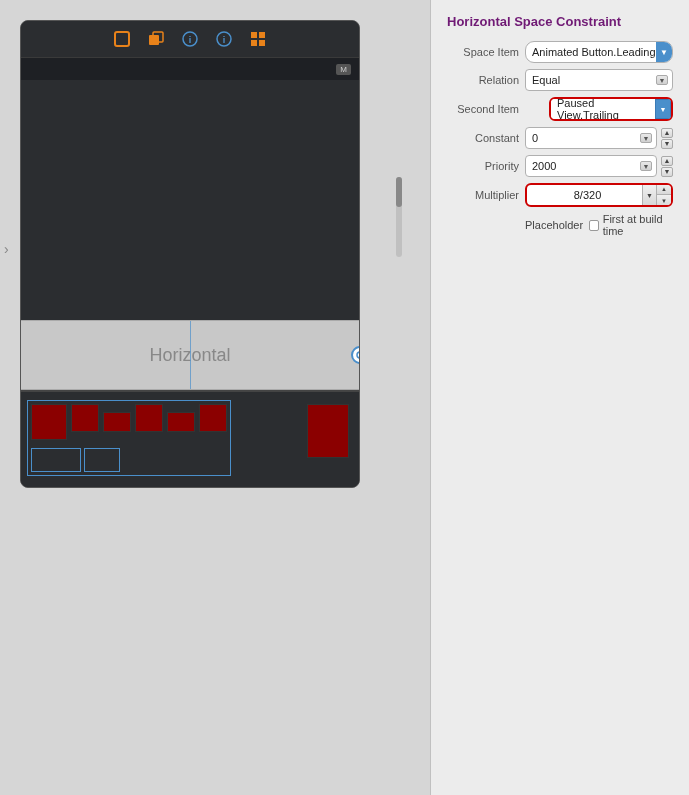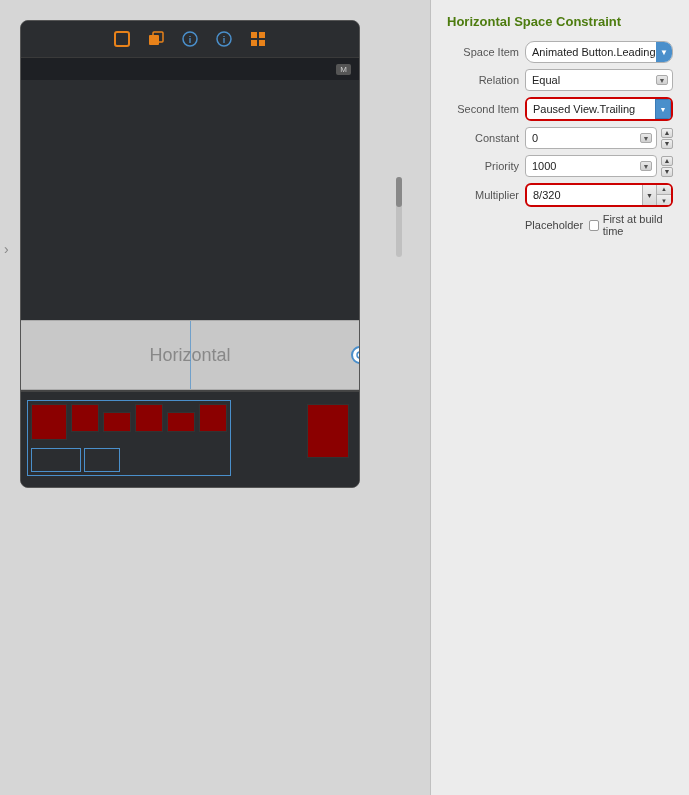--- a/index.html
+++ b/index.html
@@ -163,21 +163,21 @@
     .right-panel {
       flex: 1;
       background: #ececec;
       padding: 14px 16px;
       border-left: 1px solid #c0c0c0;
     }
 
     .panel-title {
       font-size: 13px;
       font-weight: 600;
-      color: #4d7c0f;
+      color: #701a75;
       margin-bottom: 12px;
     }
 
     .constraint-row {
       display: flex;
       align-items: center;
       margin-bottom: 6px;
     }
 
     .constraint-label {
@@ -511,21 +511,21 @@
         <span>Equal</span>
         <div class="dropdown-arrow">
           <div class="dropdown-arrow-btn">▼</div>
         </div>
       </div>
     </div>
   </div>
 
   <div class="constraint-row">
     <span class="constraint-label">Second Item</span>
-    <div style="flex:1; display:flex; align-items:center;">
+    <div style="flex:1; display:flex; align-items:center;margin-left:24px;">
       <div class="second-item-wrapper">
         <div class="dropdown-control" style="border:none; border-radius:0; flex:1; height:100%;">
           <span>Paused View.Trailing</span>
         </div>
         <div class="dropdown-arrow-btn" style="background:#4a8fcb; border-color:#3a7ab5; color:white; width:16px; height:100%; border-radius:0;">▼</div>
       </div>
     </div>
   </div>
 
   <div class="constraint-row">
@@ -541,35 +541,35 @@
         <div class="stepper-btn">▲</div>
         <div class="stepper-btn">▼</div>
       </div>
     </div>
   </div>
 
   <div class="constraint-row">
     <span class="constraint-label">Priority</span>
     <div class="constraint-control">
       <div class="dropdown-control" style="flex:1;">
-        <span>1000</span>
+        <span>2000</span>
         <div class="dropdown-arrow">
           <div class="dropdown-arrow-btn">▼</div>
         </div>
       </div>
       <div class="dropdown-stepper">
         <div class="stepper-btn">▲</div>
         <div class="stepper-btn">▼</div>
       </div>
     </div>
   </div>
 
   <div class="constraint-row">
     <span class="constraint-label">Multiplier</span>
-    <div style="flex:1; display:flex; align-items:center;">
+    <div style="flex:1; display:flex; align-items:center;text-align:center;">
       <div class="multiplier-wrapper">
         <span class="inner-text">8/320</span>
         <div class="arrow-btn">▼</div>
         <div class="stepper-right">
           <div class="s-btn">▲</div>
           <div class="s-btn">▼</div>
         </div>
       </div>
     </div>
   </div>

